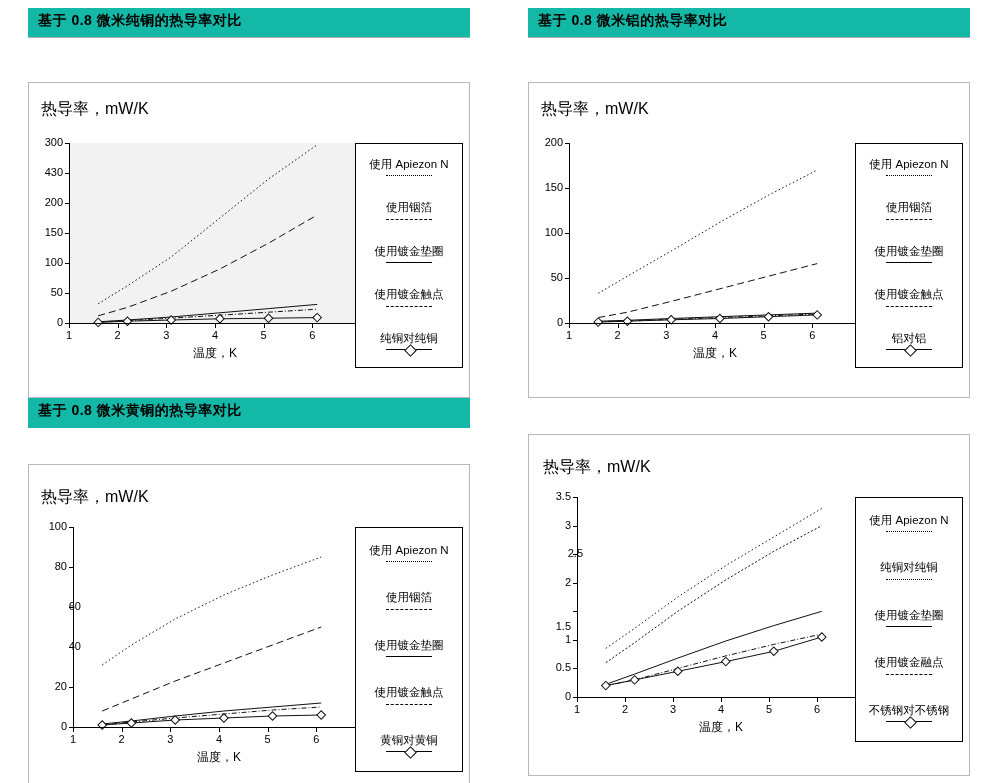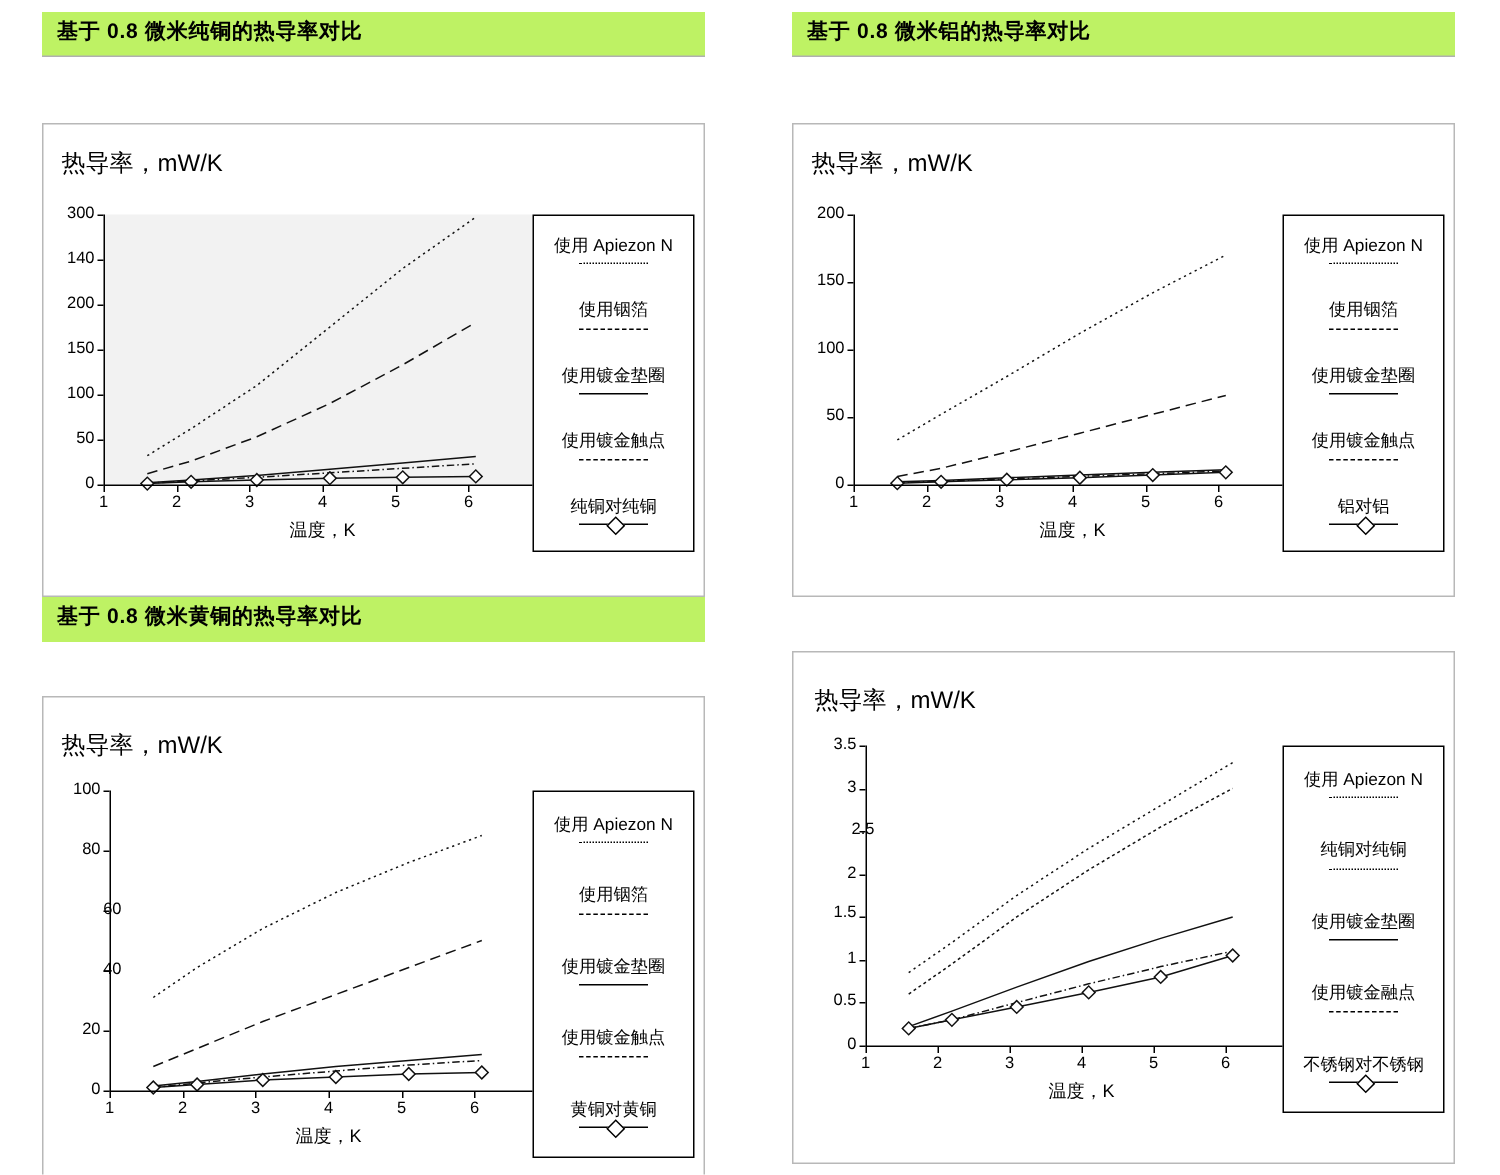--- a/index.html
+++ b/index.html
@@ -17,21 +17,21 @@
   }
   .panel {
     position: absolute;
   }
   .panel-title {
     font-weight: bold;
     font-size: 14px;
     letter-spacing: 0.5px;
     padding: 4px 8px 4px 10px;
     border-bottom: 1px solid #b0b0b0;
-    background: #bef264;
+    background: #14b8a6;
     box-sizing: border-box;
     white-space: nowrap;
   }
   .chart-box {
     position: relative;
     box-sizing: border-box;
     border: 1px solid #b8b8b8;
     background: #ffffff;
   }
   .ylabel {
@@ -152,21 +152,21 @@
       <div class="ticklabel" style="left: -2px; top: 233px; width: 36px;">0</div>
       <div class="tick" style="left: 36px; top: 210px; width: 4px; height: 1px;"></div>
       <div class="ticklabel" style="left: -2px; top: 203px; width: 36px;">50</div>
       <div class="tick" style="left: 36px; top: 180px; width: 4px; height: 1px;"></div>
       <div class="ticklabel" style="left: -2px; top: 173px; width: 36px;">100</div>
       <div class="tick" style="left: 36px; top: 150px; width: 4px; height: 1px;"></div>
       <div class="ticklabel" style="left: -2px; top: 143px; width: 36px;">150</div>
       <div class="tick" style="left: 36px; top: 120px; width: 4px; height: 1px;"></div>
       <div class="ticklabel" style="left: -2px; top: 113px; width: 36px;">200</div>
       <div class="tick" style="left: 36px; top: 90px; width: 4px; height: 1px;"></div>
-      <div class="ticklabel" style="left: -2px; top: 83px; width: 36px;">140</div>
+      <div class="ticklabel" style="left: -2px; top: 83px; width: 36px;">430</div>
       <div class="tick" style="left: 36px; top: 60px; width: 4px; height: 1px;"></div>
       <div class="ticklabel" style="left: -2px; top: 53px; width: 36px;">300</div>
       <div class="tick" style="left: 40px; top: 241px; width: 1px; height: 4px;"></div>
       <div class="xticklabel" style="left: 26px; top: 246px; width: 28px;">1</div>
       <div class="tick" style="left: 88.6667px; top: 241px; width: 1px; height: 4px;"></div>
       <div class="xticklabel" style="left: 74.6667px; top: 246px; width: 28px;">2</div>
       <div class="tick" style="left: 137.333px; top: 241px; width: 1px; height: 4px;"></div>
       <div class="xticklabel" style="left: 123.333px; top: 246px; width: 28px;">3</div>
       <div class="tick" style="left: 186px; top: 241px; width: 1px; height: 4px;"></div>
       <div class="xticklabel" style="left: 172px; top: 246px; width: 28px;">4</div>
@@ -399,21 +399,21 @@
       </div>
   <div class="axis-line" style="left: 48px; top: 62px; width: 1px; height: 201px;"></div>
       <div class="axis-line" style="left: 48px; top: 262px; width: 289px; height: 1px;"></div>
       <div class="tick" style="left: 44px; top: 262px; width: 4px; height: 1px;"></div>
       <div class="ticklabel" style="left: 6px; top: 255px; width: 36px;">0</div>
       <div class="tick" style="left: 44px; top: 233.429px; width: 4px; height: 1px;"></div>
       <div class="ticklabel" style="left: 6px; top: 226.429px; width: 36px;">0.5</div>
       <div class="tick" style="left: 44px; top: 204.857px; width: 4px; height: 1px;"></div>
       <div class="ticklabel" style="left: 6px; top: 197.857px; width: 36px;">1</div>
       <div class="tick" style="left: 44px; top: 176.286px; width: 4px; height: 1px;"></div>
-      <div class="ticklabel" style="left: 6px; top: 167px; width: 36px;">1.5</div>
+      <div class="ticklabel" style="left: 6px; top: 185px; width: 36px;">1.5</div>
       <div class="tick" style="left: 44px; top: 147.714px; width: 4px; height: 1px;"></div>
       <div class="ticklabel" style="left: 6px; top: 140.714px; width: 36px;">2</div>
       <div class="tick" style="left: 44px; top: 119.143px; width: 4px; height: 1px;"></div>
       <div class="ticklabel" style="left: 18px; top: 112.143px; width: 36px;">2.5</div>
       <div class="tick" style="left: 44px; top: 90.5714px; width: 4px; height: 1px;"></div>
       <div class="ticklabel" style="left: 6px; top: 83.5714px; width: 36px;">3</div>
       <div class="tick" style="left: 44px; top: 62px; width: 4px; height: 1px;"></div>
       <div class="ticklabel" style="left: 6px; top: 55px; width: 36px;">3.5</div>
       <div class="tick" style="left: 48px; top: 263px; width: 1px; height: 4px;"></div>
       <div class="xticklabel" style="left: 34px; top: 268px; width: 28px;">1</div>

